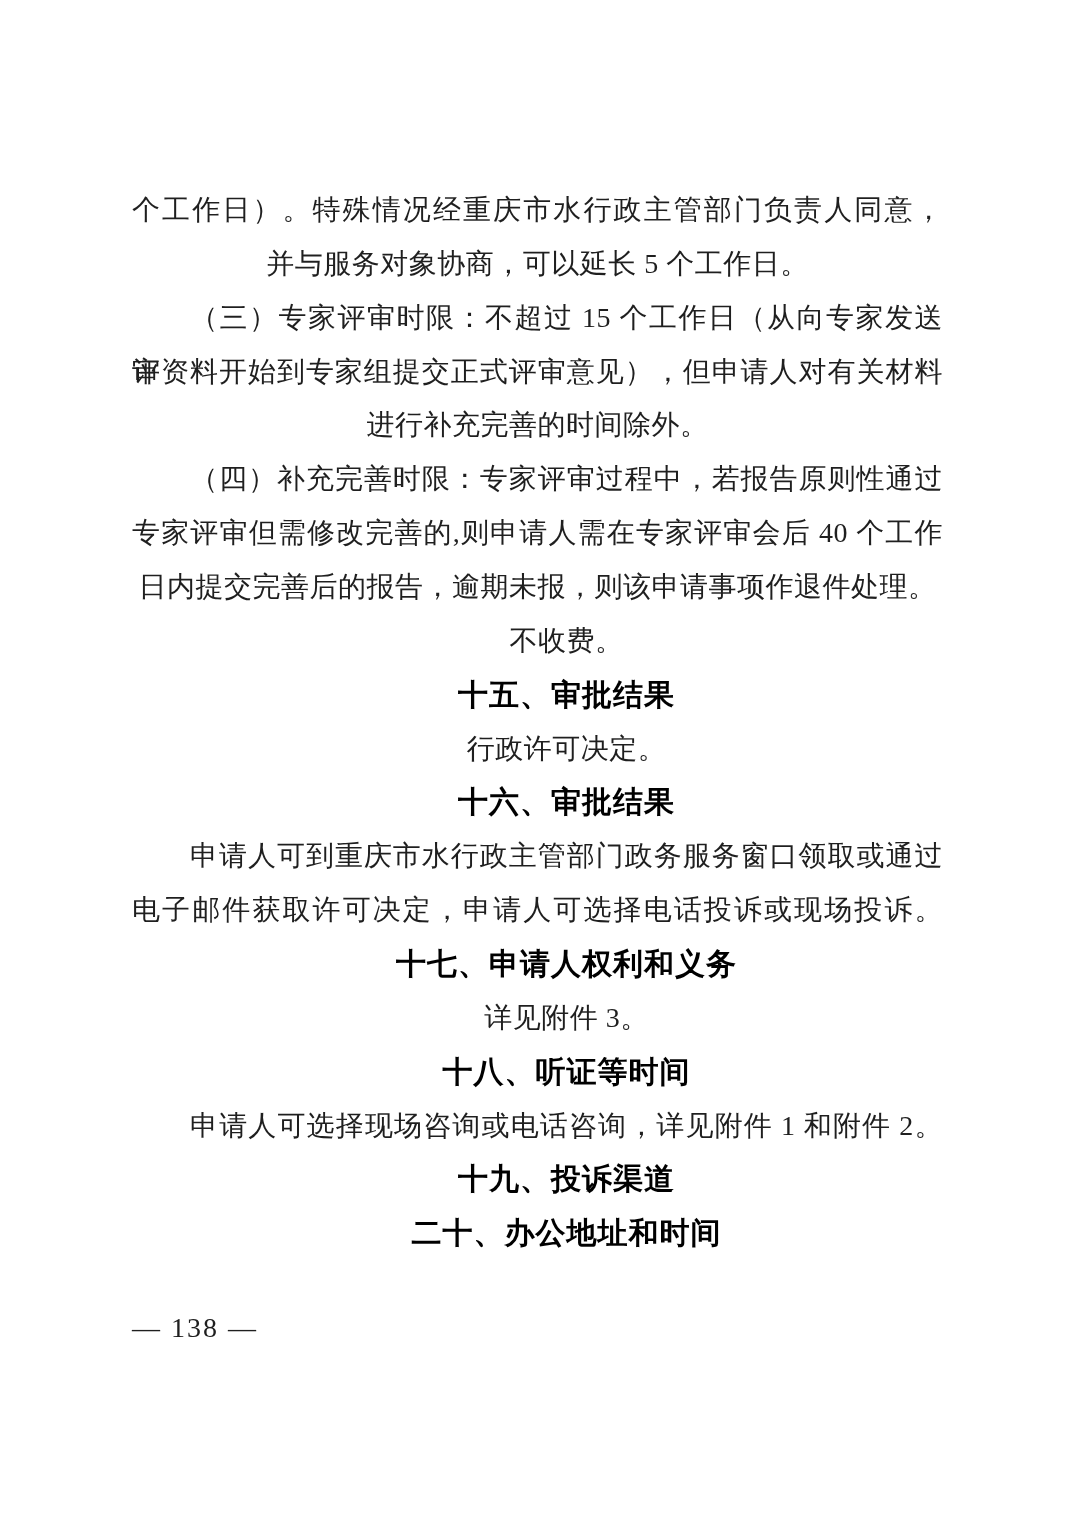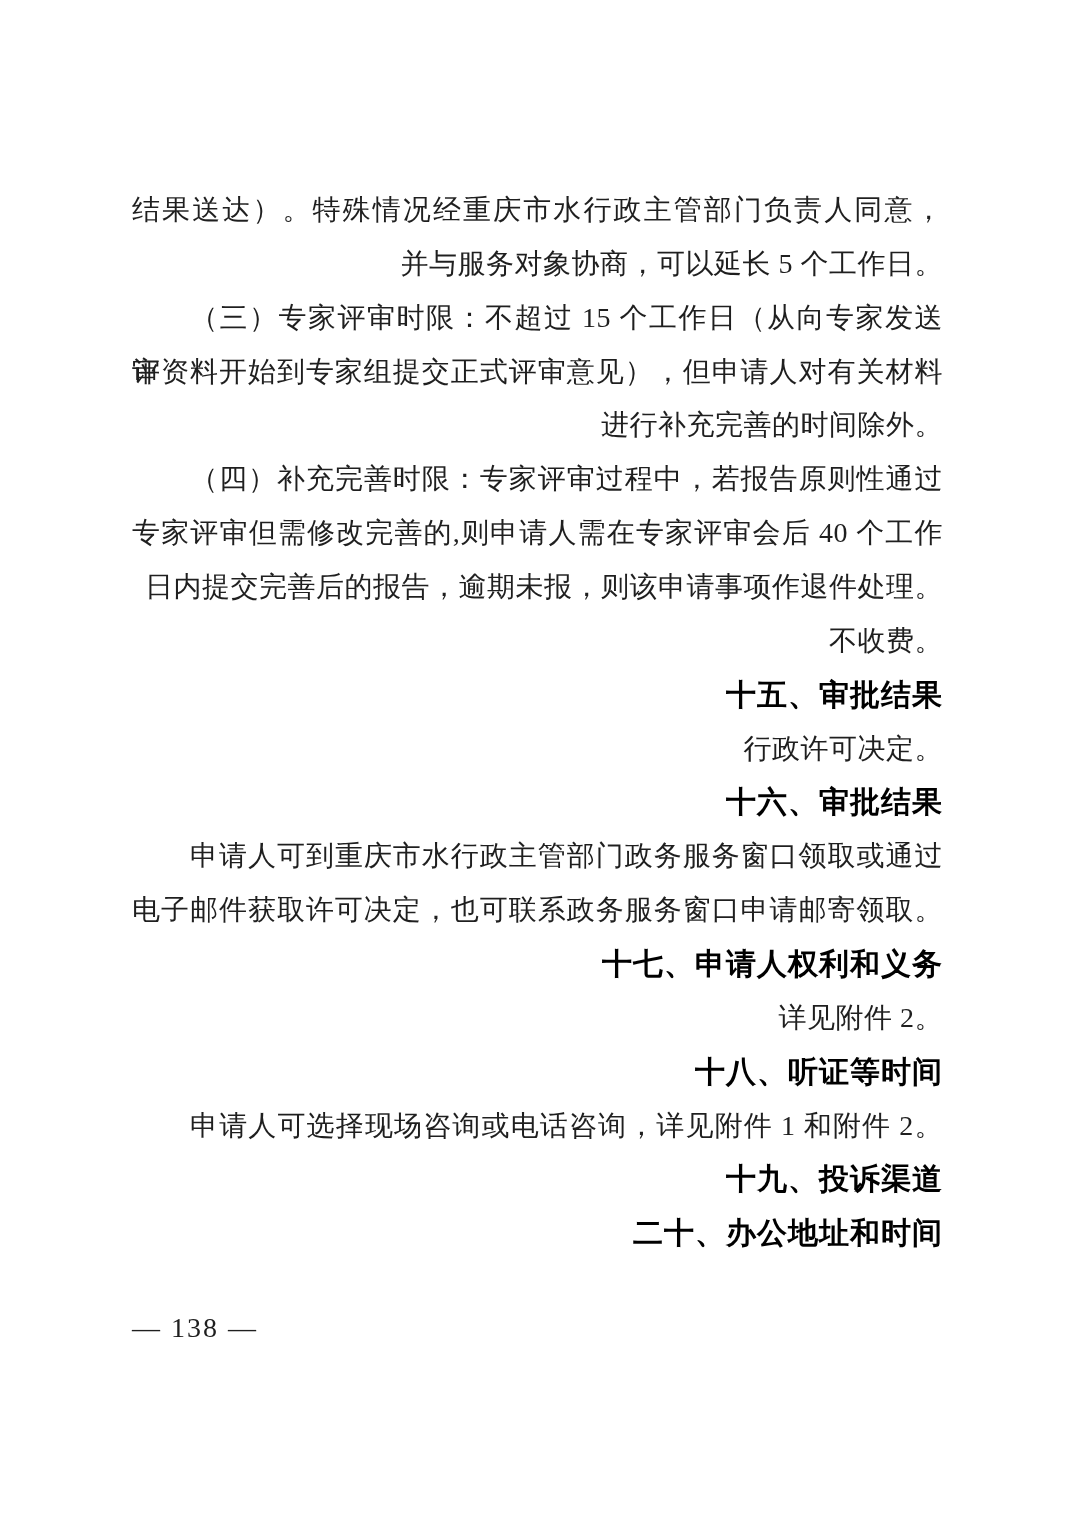--- a/index.html
+++ b/index.html
@@ -21,21 +21,21 @@
     position: absolute;
     left: 132px;
     top: 183px;
     width: 811px;
   }
   .line {
     height: 53.86px;
     line-height: 53.86px;
     font-size: 28px;
     letter-spacing: 0.5px;
-    text-align: right;
+    text-align: center;
     overflow: visible;
   }
   .line.indent {
     text-indent: 58px;
   }
   .line.fill {
     text-align: justify;
     text-align-last: justify;
     text-justify: inter-character;
   }
@@ -55,35 +55,35 @@
     letter-spacing: 2px;
     color: #1f1f1f;
     font-family: "Liberation Serif", "DejaVu Serif", serif;
   }
 </style>
 </head>
 <body>
 
 <div class="page">
   <main class="doc-body" id="doc-lines">
-      <div class="line body fill">结果送达）。特殊情况经重庆市水行政主管部门负责人同意，</div>
+      <div class="line body fill">个工作日）。特殊情况经重庆市水行政主管部门负责人同意，</div>
       <div class="line body">并与服务对象协商，可以延长 5 个工作日。</div>
       <div class="line body indent fill">（三）专家评审时限：不超过 15 个工作日（从向专家发送评</div>
       <div class="line body fill">审资料开始到专家组提交正式评审意见），但申请人对有关材料</div>
       <div class="line body">进行补充完善的时间除外。</div>
       <div class="line body indent fill">（四）补充完善时限：专家评审过程中，若报告原则性通过</div>
       <div class="line body fill">专家评审但需修改完善的,则申请人需在专家评审会后 40 个工作</div>
       <div class="line body">日内提交完善后的报告，逾期未报，则该申请事项作退件处理。</div>
       <div class="line body indent">不收费。</div>
       <div class="line heading indent">十五、审批结果</div>
       <div class="line body indent">行政许可决定。</div>
       <div class="line heading indent">十六、审批结果</div>
       <div class="line body indent fill">申请人可到重庆市水行政主管部门政务服务窗口领取或通过</div>
-      <div class="line body fill">电子邮件获取许可决定，也可联系政务服务窗口申请邮寄领取。</div>
+      <div class="line body fill">电子邮件获取许可决定，申请人可选择电话投诉或现场投诉。</div>
       <div class="line heading indent">十七、申请人权利和义务</div>
-      <div class="line body indent">详见附件 2。</div>
+      <div class="line body indent">详见附件 3。</div>
       <div class="line heading indent">十八、听证等时间</div>
       <div class="line body indent fill">申请人可选择现场咨询或电话咨询，详见附件 1 和附件 2。</div>
       <div class="line heading indent">十九、投诉渠道</div>
       <div class="line heading indent">二十、办公地址和时间</div>
     </main>
   <footer class="page-number">— 138 —</footer>
 </div>
 
 </body></html>

